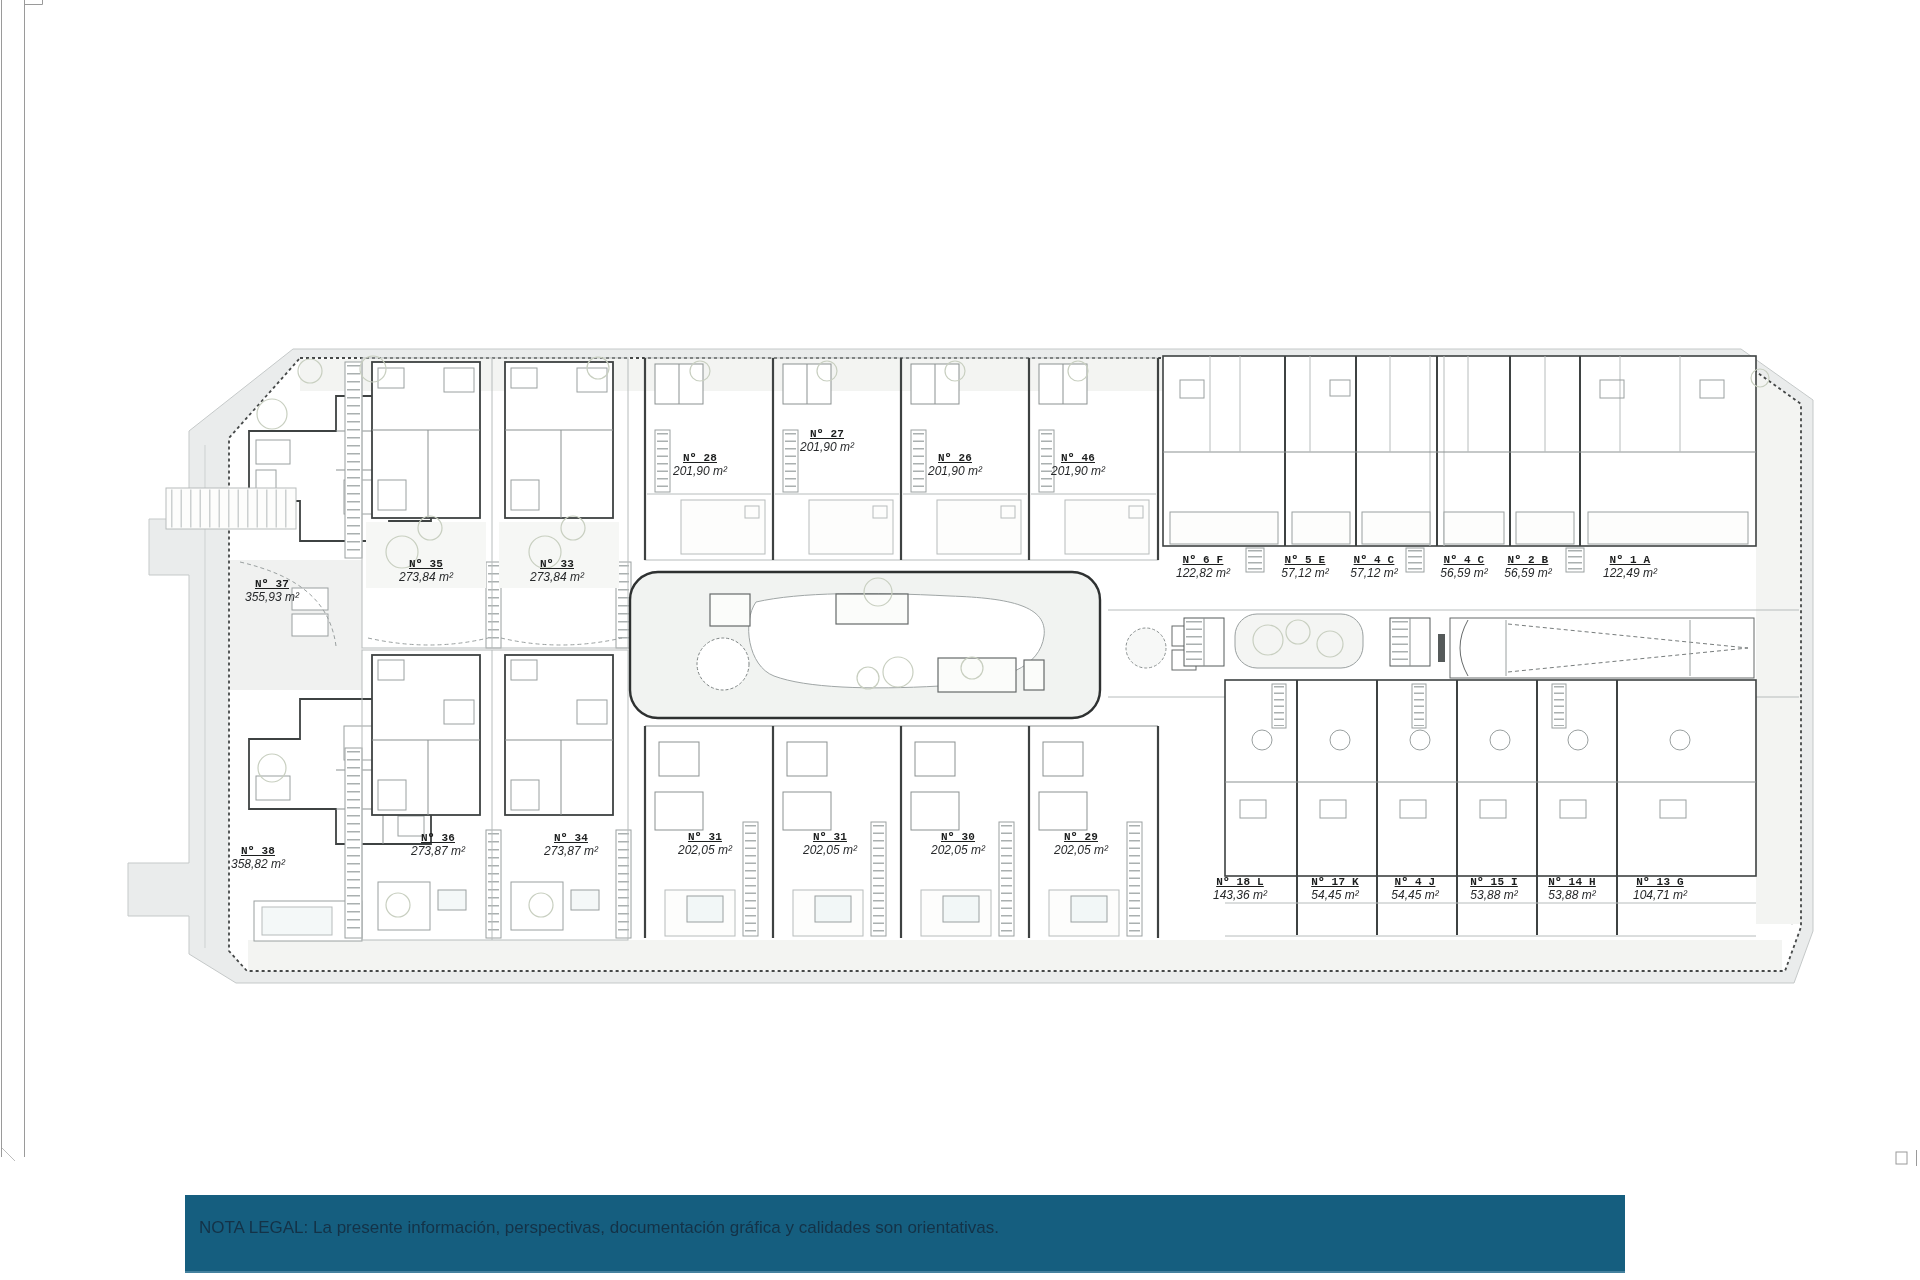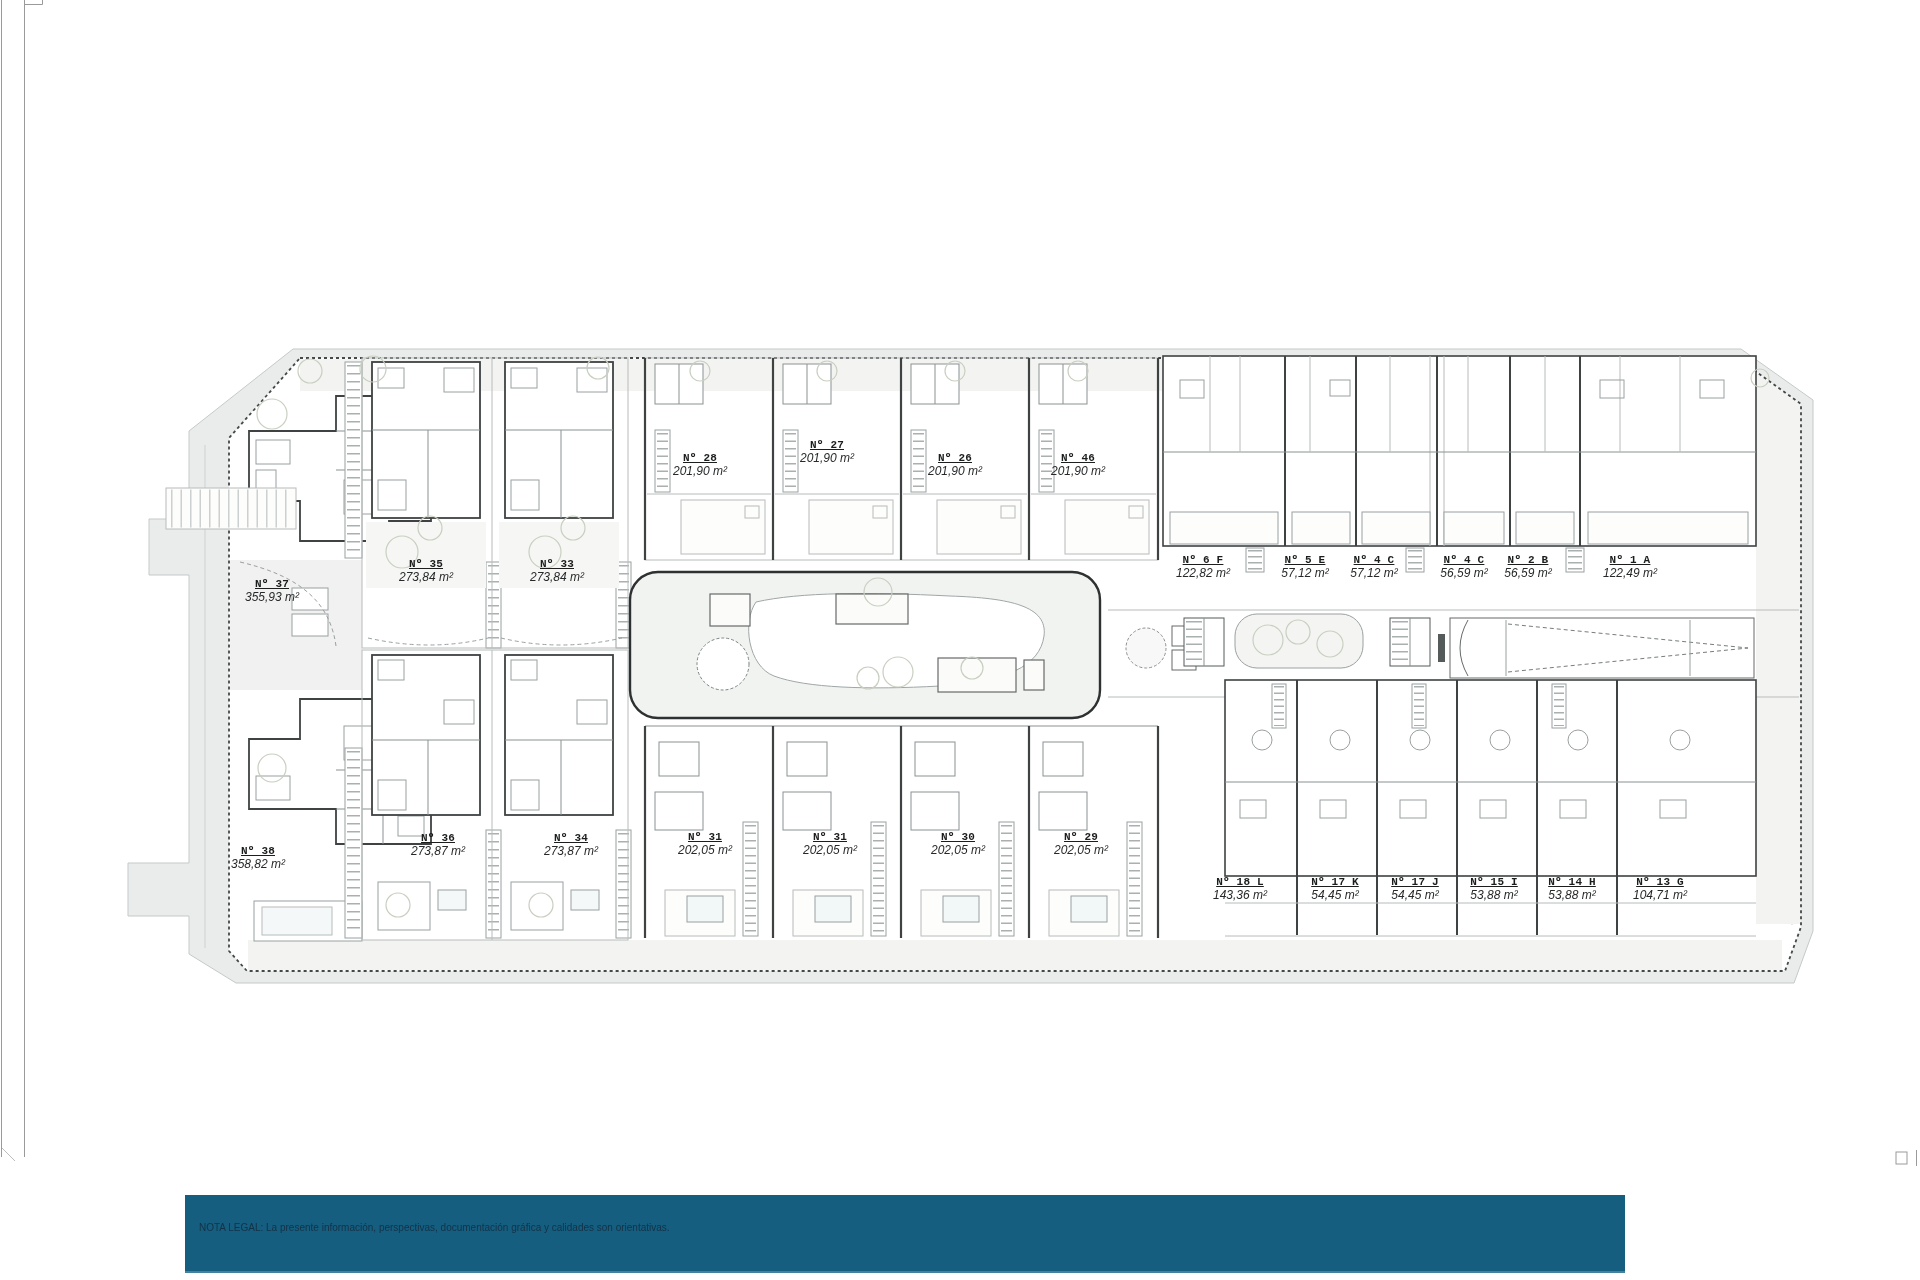--- a/index.html
+++ b/index.html
@@ -4,21 +4,21 @@
 <style>
   html,body{margin:0;padding:0;background:#ffffff;}
   .page{position:relative;width:1920px;height:1280px;background:#ffffff;overflow:hidden;
         font-family:"Liberation Sans",sans-serif;}
   .plan-svg{position:absolute;left:0;top:0;}
   .unit-label{position:absolute;transform:translateX(-50%);text-align:center;color:#1c1e1e;
               font-size:11px;line-height:13px;white-space:nowrap;}
   .uid{font-weight:700;text-decoration:underline;display:block;letter-spacing:.2px;font-family:Liberation Mono, monospace;}
   .uarea{font-style:italic;display:block;font-size:12px;color:#26282a;}
   .footer{position:absolute;left:185px;top:1195px;width:1440px;height:78px;background:#155E7F;
-          box-sizing:border-box;padding:24px 18px 0 14px;color:#143247;font-size:10px;line-height:17px;
+          box-sizing:border-box;padding:24px 18px 0 14px;color:#143247;font-size:17px;line-height:17px;
           border-bottom:2px solid #44819e;}
   .footer div{white-space:nowrap;overflow:hidden;}
 </style>
 </head>
 <body>
 
 <div class="page">
 
 <svg class="plan-svg" width="1920" height="1280" viewBox="0 0 1920 1280">
 
@@ -403,21 +403,21 @@
         <span class="uarea">273,87 m²</span>
       </div>
   <div class="unit-label" style="left:571px;top:832px">
         <span class="uid">Nº 34</span>
         <span class="uarea">273,87 m²</span>
       </div>
   <div class="unit-label" style="left:700px;top:452px">
         <span class="uid">Nº 28</span>
         <span class="uarea">201,90 m²</span>
       </div>
-  <div class="unit-label" style="left:827px;top:439px">
+  <div class="unit-label" style="left:827px;top:428px">
         <span class="uid">Nº 27</span>
         <span class="uarea">201,90 m²</span>
       </div>
   <div class="unit-label" style="left:955px;top:452px">
         <span class="uid">Nº 26</span>
         <span class="uarea">201,90 m²</span>
       </div>
   <div class="unit-label" style="left:1078px;top:452px">
         <span class="uid">Nº 46</span>
         <span class="uarea">201,90 m²</span>
@@ -464,21 +464,21 @@
       </div>
   <div class="unit-label" style="left:1240px;top:876px">
         <span class="uid">Nº 18 L</span>
         <span class="uarea">143,36 m²</span>
       </div>
   <div class="unit-label" style="left:1335px;top:876px">
         <span class="uid">Nº 17 K</span>
         <span class="uarea">54,45 m²</span>
       </div>
   <div class="unit-label" style="left:1415px;top:876px">
-        <span class="uid">Nº 17 J</span>
+        <span class="uid">Nº 4 J</span>
         <span class="uarea">54,45 m²</span>
       </div>
   <div class="unit-label" style="left:1494px;top:876px">
         <span class="uid">Nº 15 I</span>
         <span class="uarea">53,88 m²</span>
       </div>
   <div class="unit-label" style="left:1572px;top:876px">
         <span class="uid">Nº 14 H</span>
         <span class="uarea">53,88 m²</span>
       </div>

